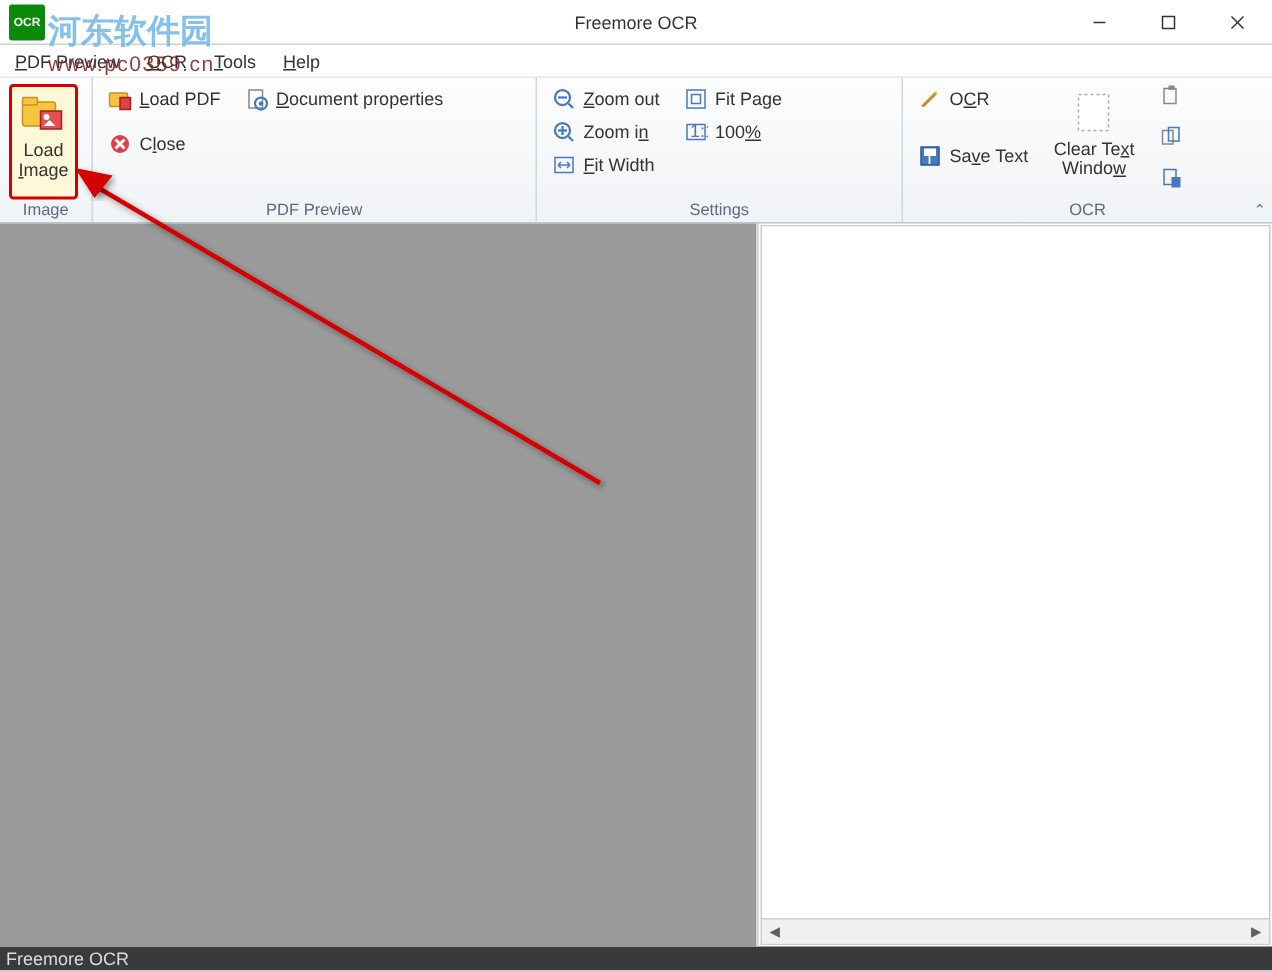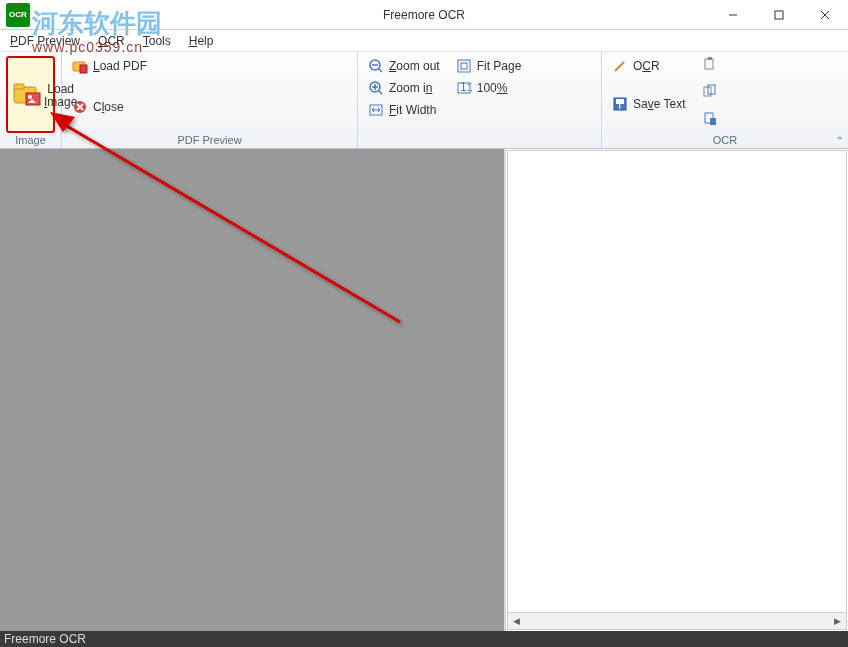--- a/index.html
+++ b/index.html
@@ -12,21 +12,21 @@
 .win-btn { width: 46px; height: 30px; display: flex; align-items: center; justify-content: center; color: #333; }
 
 .menubar { height: 22px; background: #fff; display: flex; align-items: center; padding-left: 10px; gap: 18px; color: #333; border-bottom: 1px solid #e8e8e8; }
 .menubar span u { text-decoration: underline; }
 
 .ribbon { height: 97px; background: linear-gradient(#fdfdfd,#f0f3f6); border-bottom: 1px solid #b8c4d0; display: flex; position: relative; }
 .rgroup { display: flex; flex-direction: column; justify-content: space-between; padding: 4px 6px 1px 6px; border-right: 1px solid #cfd6de; }
 .rgroup .body { display: flex; gap: 8px; flex: 1; }
 .rgroup .glabel { text-align: center; color: #5a6b82; font-size: 11px; padding: 1px 0; }
 
-.bigbtn { display: flex; align-items: center; justify-content: flex-start; padding: 2px 4px; border: 1px solid transparent; border-radius: 3px; min-width: 46px; cursor: pointer; }
+.bigbtn { display: flex; flex-direction: column; align-items: center; justify-content: flex-start; padding: 2px 4px; border: 1px solid transparent; border-radius: 3px; min-width: 46px; cursor: pointer; }
 .bigbtn.highlighted { border: 2px solid #d40000; background: #fff8d8; }
 .bigbtn .bicon { width: 32px; height: 32px; display: flex; align-items: center; justify-content: center; }
 .bigbtn .blabel { text-align: center; color: #333; line-height: 13px; margin-top: 2px; }
 
 .col { display: flex; flex-direction: column; gap: 2px; }
 .smbtn { display: flex; align-items: center; gap: 5px; padding: 2px 4px; border-radius: 3px; cursor: pointer; white-space: nowrap; }
 .smbtn .sicon { width: 16px; height: 16px; display: flex; align-items: center; justify-content: center; }
 .smbtn .slabel { color: #333; }
 
 .spin { display: flex; align-items: center; border: 1px solid #a8b4c0; background: #fff; height: 20px; margin: 2px 0; }
@@ -40,21 +40,21 @@
 .pane-left { flex: 1; background: #9a9a9a; border-right: 2px solid #d8d8d8; position: relative; }
 .pane-right { width: 340px; background: #fff; display: flex; flex-direction: column; border: 1px solid #ccc; margin: 1px; }
 .pane-right textarea { flex: 1; border: none; outline: none; resize: none; padding: 4px; font-family: Consolas, monospace; font-size: 12px; }
 .pane-right .hscroll { height: 17px; background: #f0f0f0; border-top: 1px solid #d0d0d0; display: flex; align-items: center; }
 .pane-right .hscroll .arr { width: 17px; height: 17px; display:flex; align-items:center; justify-content:center; color:#606060; font-size:9px; }
 .pane-right .hscroll .track { flex:1; }
 
 .statusbar { height: 16px; background: #3a3a3a; color: #ddd; font-size: 11px; padding: 1px 4px; }
 
 .watermark { position: absolute; top: 6px; left: 32px; pointer-events: none; opacity: 0.85; }
-.watermark .wm1 { font-size: 26px; font-weight: bold; color: #6fb8e8; text-shadow: 0 0 2px #fff; }
+.watermark .wm1 { font-size: 22px; font-weight: bold; color: #6fb8e8; text-shadow: 0 0 2px #fff; }
 .watermark .wm2 { font-size: 14px; color: #7f1d1d; letter-spacing: 1px; margin-top: -2px; }
 
 .arrow-svg { position: absolute; top: 52px; left: 0; pointer-events: none; z-index: 50; }
 
 u { text-decoration: underline; }
 </style>
 </head>
 <body>
 
 <div class="titlebar">
@@ -112,32 +112,42 @@
       <div class="col">
         <div class="smbtn">
           <span class="sicon">
               <svg width="16" height="16">
                 <rect x="1" y="4" width="12" height="9" rx="1" fill="#f5c542" stroke="#c89020"></rect>
                 <rect x="8" y="7" width="7" height="8" fill="#e04040" stroke="#a02020"></rect>
               </svg>
             </span>
           <span class="slabel"><u>L</u>oad PDF</span>
         </div>
-        <div class="smbtn" style="margin-top:19px">
+        <div class="smbtn" style="margin-top:8px">
           <span class="sicon">
               <svg width="16" height="16">
                 <circle cx="8" cy="8" r="6" fill="#e04040"></circle>
                 <line x1="5" y1="5" x2="11" y2="11" stroke="#fff" stroke-width="2"></line>
                 <line x1="11" y1="5" x2="5" y2="11" stroke="#fff" stroke-width="2"></line>
               </svg>
             </span>
           <span class="slabel">C<u>l</u>ose</span>
         </div>
       </div>
       <div class="col">
+        <div class="smbtn">
+          <span class="sicon">
+              <svg width="16" height="16">
+                <rect x="3" y="2" width="9" height="12" fill="#fff" stroke="#888"></rect>
+                <circle cx="11" cy="11" r="4" fill="none" stroke="#4878c0" stroke-width="1.5"></circle>
+                <circle cx="11" cy="11" r="1.5" fill="#4878c0"></circle>
+              </svg>
+            </span>
+          <span class="slabel"><u>D</u>ocument properties</span>
+        </div>
       </div>
     </div>
     <div class="glabel">PDF Preview</div>
   </div>
 
   <div class="rgroup" style="width:244px">
     <div class="body">
       <div class="col">
         <div class="smbtn">
           <span class="sicon">
@@ -185,20 +195,21 @@
           <span class="sicon">
               <svg width="16" height="16">
                 <rect x="2" y="3" width="12" height="10" fill="none" stroke="#4878c0"></rect>
                 <text x="4" y="11" font-size="7" fill="#4878c0">1:1</text>
               </svg>
             </span>
           <span class="slabel">100<u>%</u></span>
         </div>
       </div>
     </div>
+    <div class="glabel">Settings</div>
   </div>
 
   <div class="rgroup" style="flex:1;border-right:none">
     <div class="body">
       <div class="col">
         <div class="smbtn">
           <span class="sicon">
               <svg width="16" height="16">
                 <line x1="3" y1="13" x2="12" y2="4" stroke="#c89020" stroke-width="2"></line>
                 <path d="M12 2 L13 5 L12 4 L11 5 Z" fill="#f5c542"></path>
@@ -209,20 +220,28 @@
         <div class="smbtn" style="margin-top:16px">
           <span class="sicon">
               <svg width="16" height="16">
                 <rect x="2" y="2" width="12" height="12" fill="#4878c0" stroke="#2858a0"></rect>
                 <rect x="4" y="3" width="8" height="5" fill="#fff"></rect>
                 <text x="4" y="13" font-size="6" fill="#fff">T</text>
               </svg>
             </span>
           <span class="slabel">Sa<u>v</u>e Text</span>
         </div>
+      </div>
+      <div class="bigbtn">
+        <div class="bicon">
+            <svg width="32" height="32">
+              <rect x="6" y="4" width="20" height="24" fill="#fff" stroke="#aaa" stroke-dasharray="2 2"></rect>
+            </svg>
+          </div>
+        <div class="blabel">Clear Te<u>x</u>t<br>Windo<u>w</u></div>
       </div>
       <div class="col" style="margin-left:4px">
         <span class="sicon"><svg width="16" height="16">
               <rect x="3" y="3" width="8" height="10" fill="none" stroke="#888"></rect>
               <rect x="6" y="1" width="4" height="3" fill="#888"></rect>
             </svg></span>
         <span class="sicon" style="margin-top:6px"><svg width="16" height="16">
               <rect x="2" y="4" width="7" height="9" fill="none" stroke="#888"></rect>
               <rect x="6" y="2" width="7" height="9" fill="none" stroke="#4878c0"></rect>
             </svg></span>

